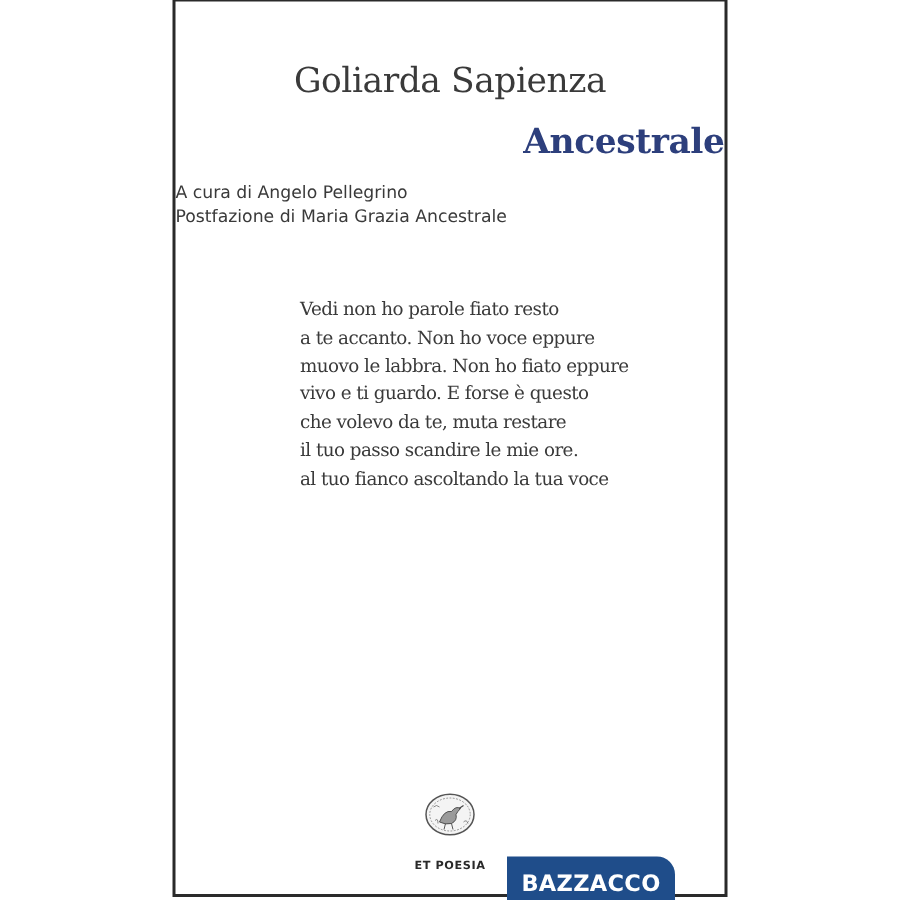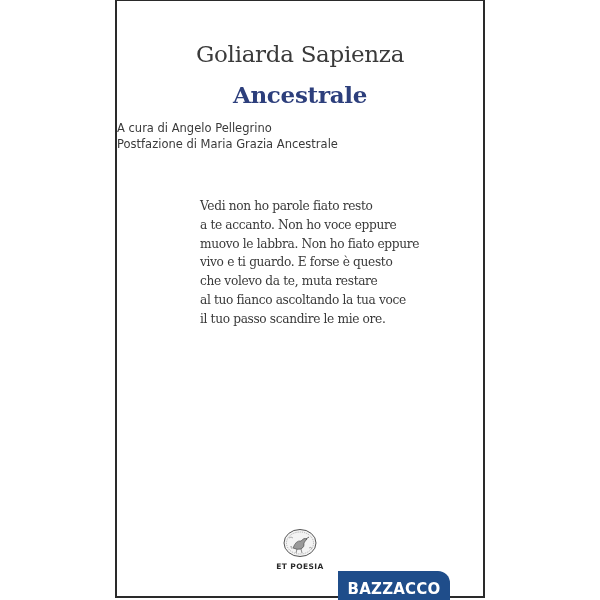--- a/index.html
+++ b/index.html
@@ -37,21 +37,21 @@
       font-family: "DejaVu Serif", serif;
       font-size: 23px;
       color: #3a3a3a;
       letter-spacing: -0.3px;
     }
     .title {
       position: absolute;
       left: 0;
       width: 100%;
       top: 80px;
-      text-align: center;
+      text-align: right;
       font-family: "DejaVu Serif", serif;
       font-weight: bold;
       font-size: 23px;
       color: var(--title-color, #2d3f7c);
       letter-spacing: -0.3px;
     }
     .credits {
       position: absolute;
       left: 0;
       width: 100%;
@@ -80,21 +80,21 @@
       width: 52px;
       text-align: center;
     }
     .logo {
       width: 34px;
       height: 30px;
       margin: 0 auto;
       display: block;
     }
     .imprint {
-      margin-top: 4px;
+      margin-top: 14px;
       font-family: "DejaVu Sans", sans-serif;
       font-weight: bold;
       font-size: 7.5px;
       color: #2a2a2a;
       letter-spacing: 0.4px;
       white-space: nowrap;
     }
     .badge {
       position: absolute;
       left: 221px;
@@ -127,22 +127,22 @@
       <div>A cura di Angelo Pellegrino</div>
       <div>Postfazione di Maria Grazia Ancestrale</div>
     </div>
 
     <div class="poem">
       <div>Vedi non ho parole fiato resto</div>
       <div>a te accanto. Non ho voce eppure</div>
       <div>muovo le labbra. Non ho fiato eppure</div>
       <div>vivo e ti guardo. E forse è questo</div>
       <div>che volevo da te, muta restare</div>
+      <div>il tuo passo scandire le mie ore.</div>
       <div>al tuo fianco ascoltando la tua voce</div>
-      <div>il tuo passo scandire le mie ore.</div>
     </div>
 
     <div class="publisher">
       <svg class="logo" viewBox="0 0 34 30">
         <ellipse cx="17" cy="15" rx="16" ry="13.5" fill="#f4f4f4" stroke="#555" stroke-width="1"></ellipse>
         <ellipse cx="17" cy="15" rx="13.5" ry="11" fill="none" stroke="#888" stroke-width="0.6" stroke-dasharray="1.2 1"></ellipse>
         <path d="M10 20 Q13 12 18 13 Q21 9 24 11 Q22 13 21 15 Q22 19 18 21 Q14 22 10 20 Z" fill="#9a9a9a" stroke="#444" stroke-width="0.6"></path>
         <path d="M23 11 L26 9" stroke="#444" stroke-width="0.8"></path>
         <path d="M14 21 L13 25 M18 21 L19 25" stroke="#444" stroke-width="0.6"></path>
         <path d="M6 10 Q8 8 10 10 M26 20 Q28 18 29 21 M7 19 Q9 17 9 21" stroke="#666" stroke-width="0.5" fill="none"></path>

